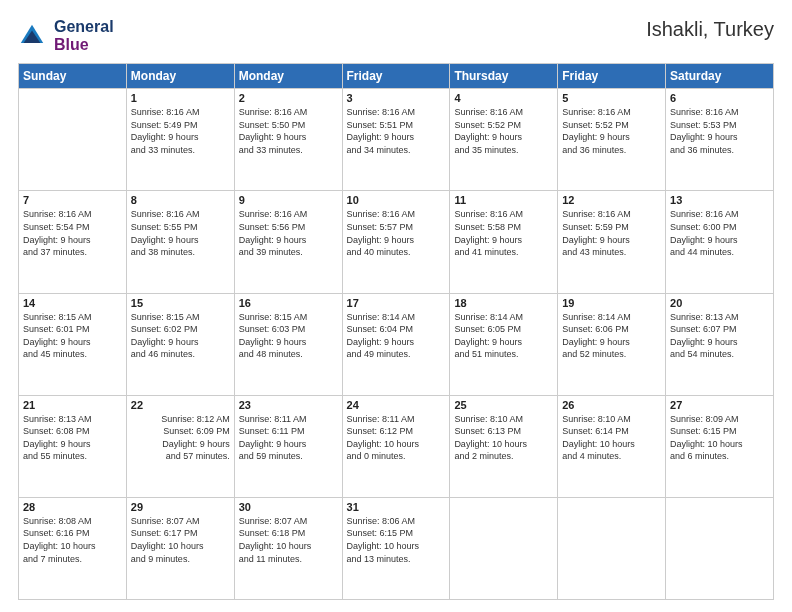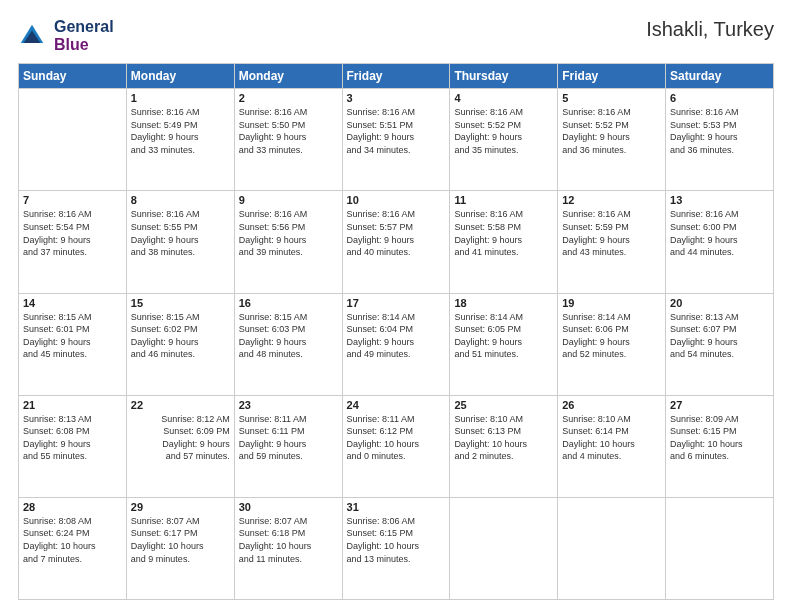--- a/index.html
+++ b/index.html
@@ -312,21 +312,21 @@
             <div class="day-info" style="white-space: pre-line;">Sunrise: 8:09 AM
 Sunset: 6:15 PM
 Daylight: 10 hours
 and 6 minutes.</div>
           </td>
         </tr>
         <tr>
           <td>
             <span class="day-number">28</span>
             <div class="day-info" style="white-space: pre-line;">Sunrise: 8:08 AM
-Sunset: 6:24 PM
+Sunset: 6:16 PM
 Daylight: 10 hours
 and 7 minutes.</div>
           </td>
           <td>
             <span class="day-number">29</span>
             <div class="day-info" style="white-space: pre-line;">Sunrise: 8:07 AM
 Sunset: 6:17 PM
 Daylight: 10 hours
 and 9 minutes.</div>
           </td>

